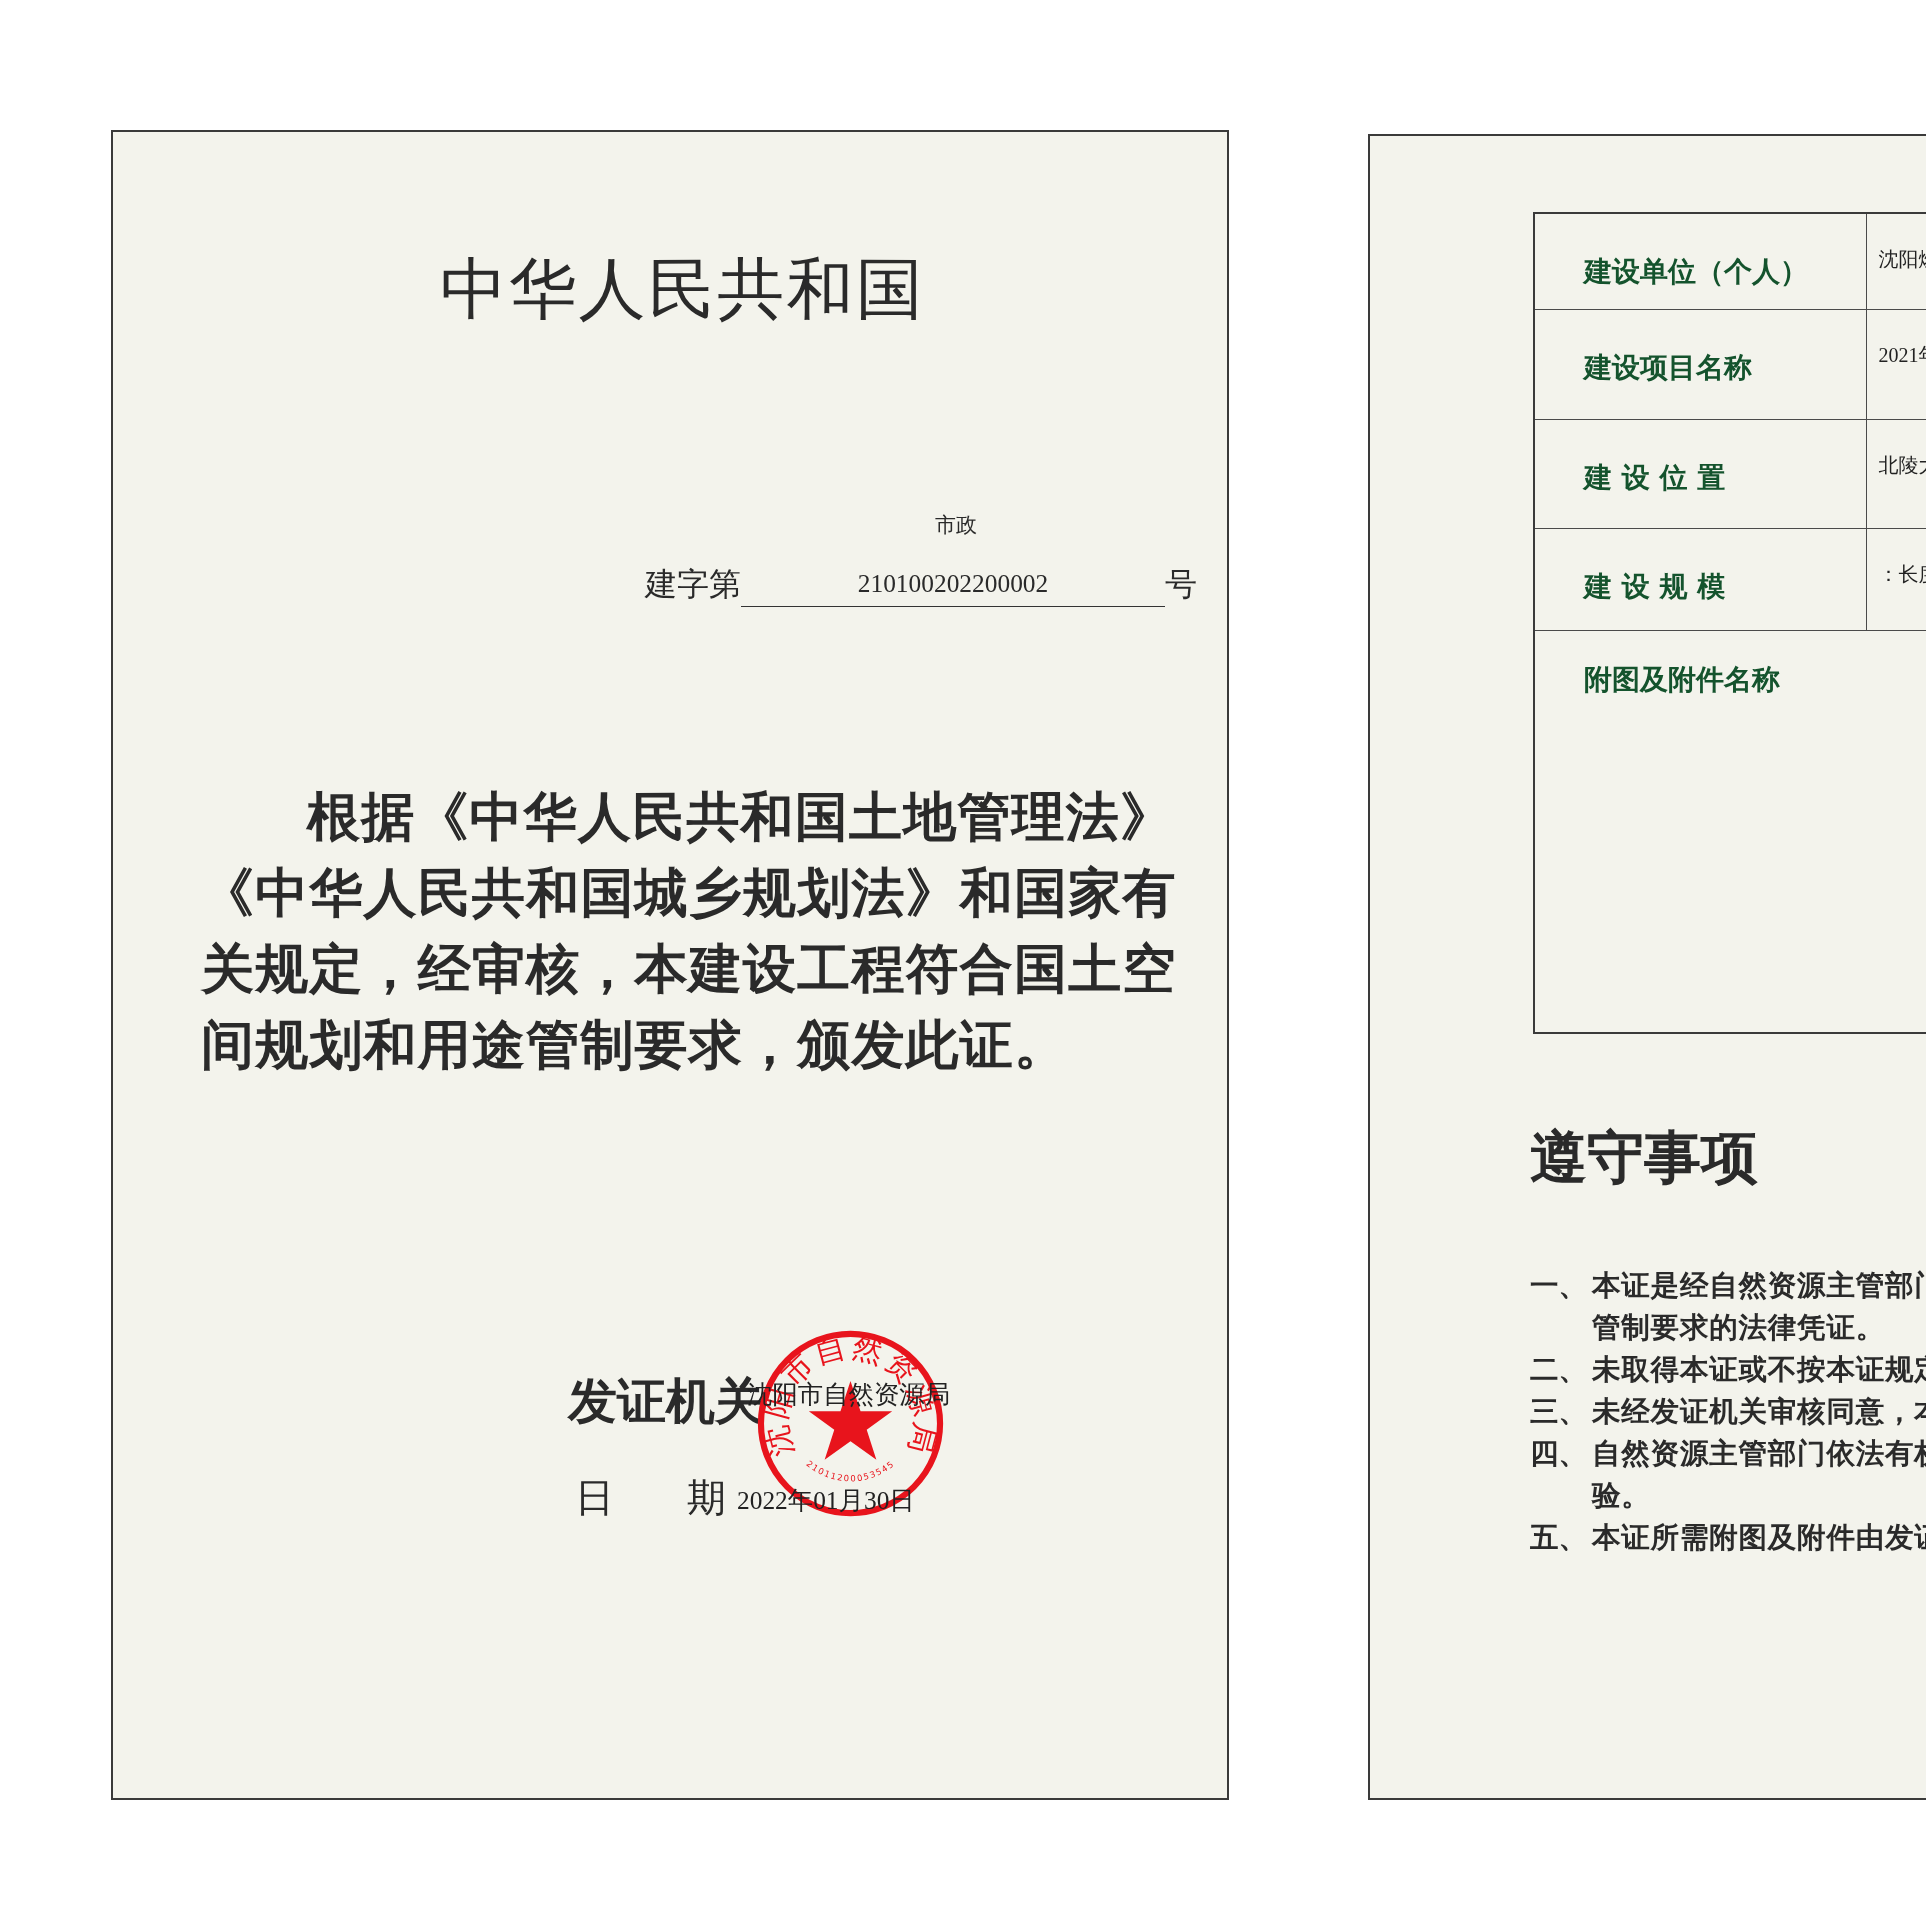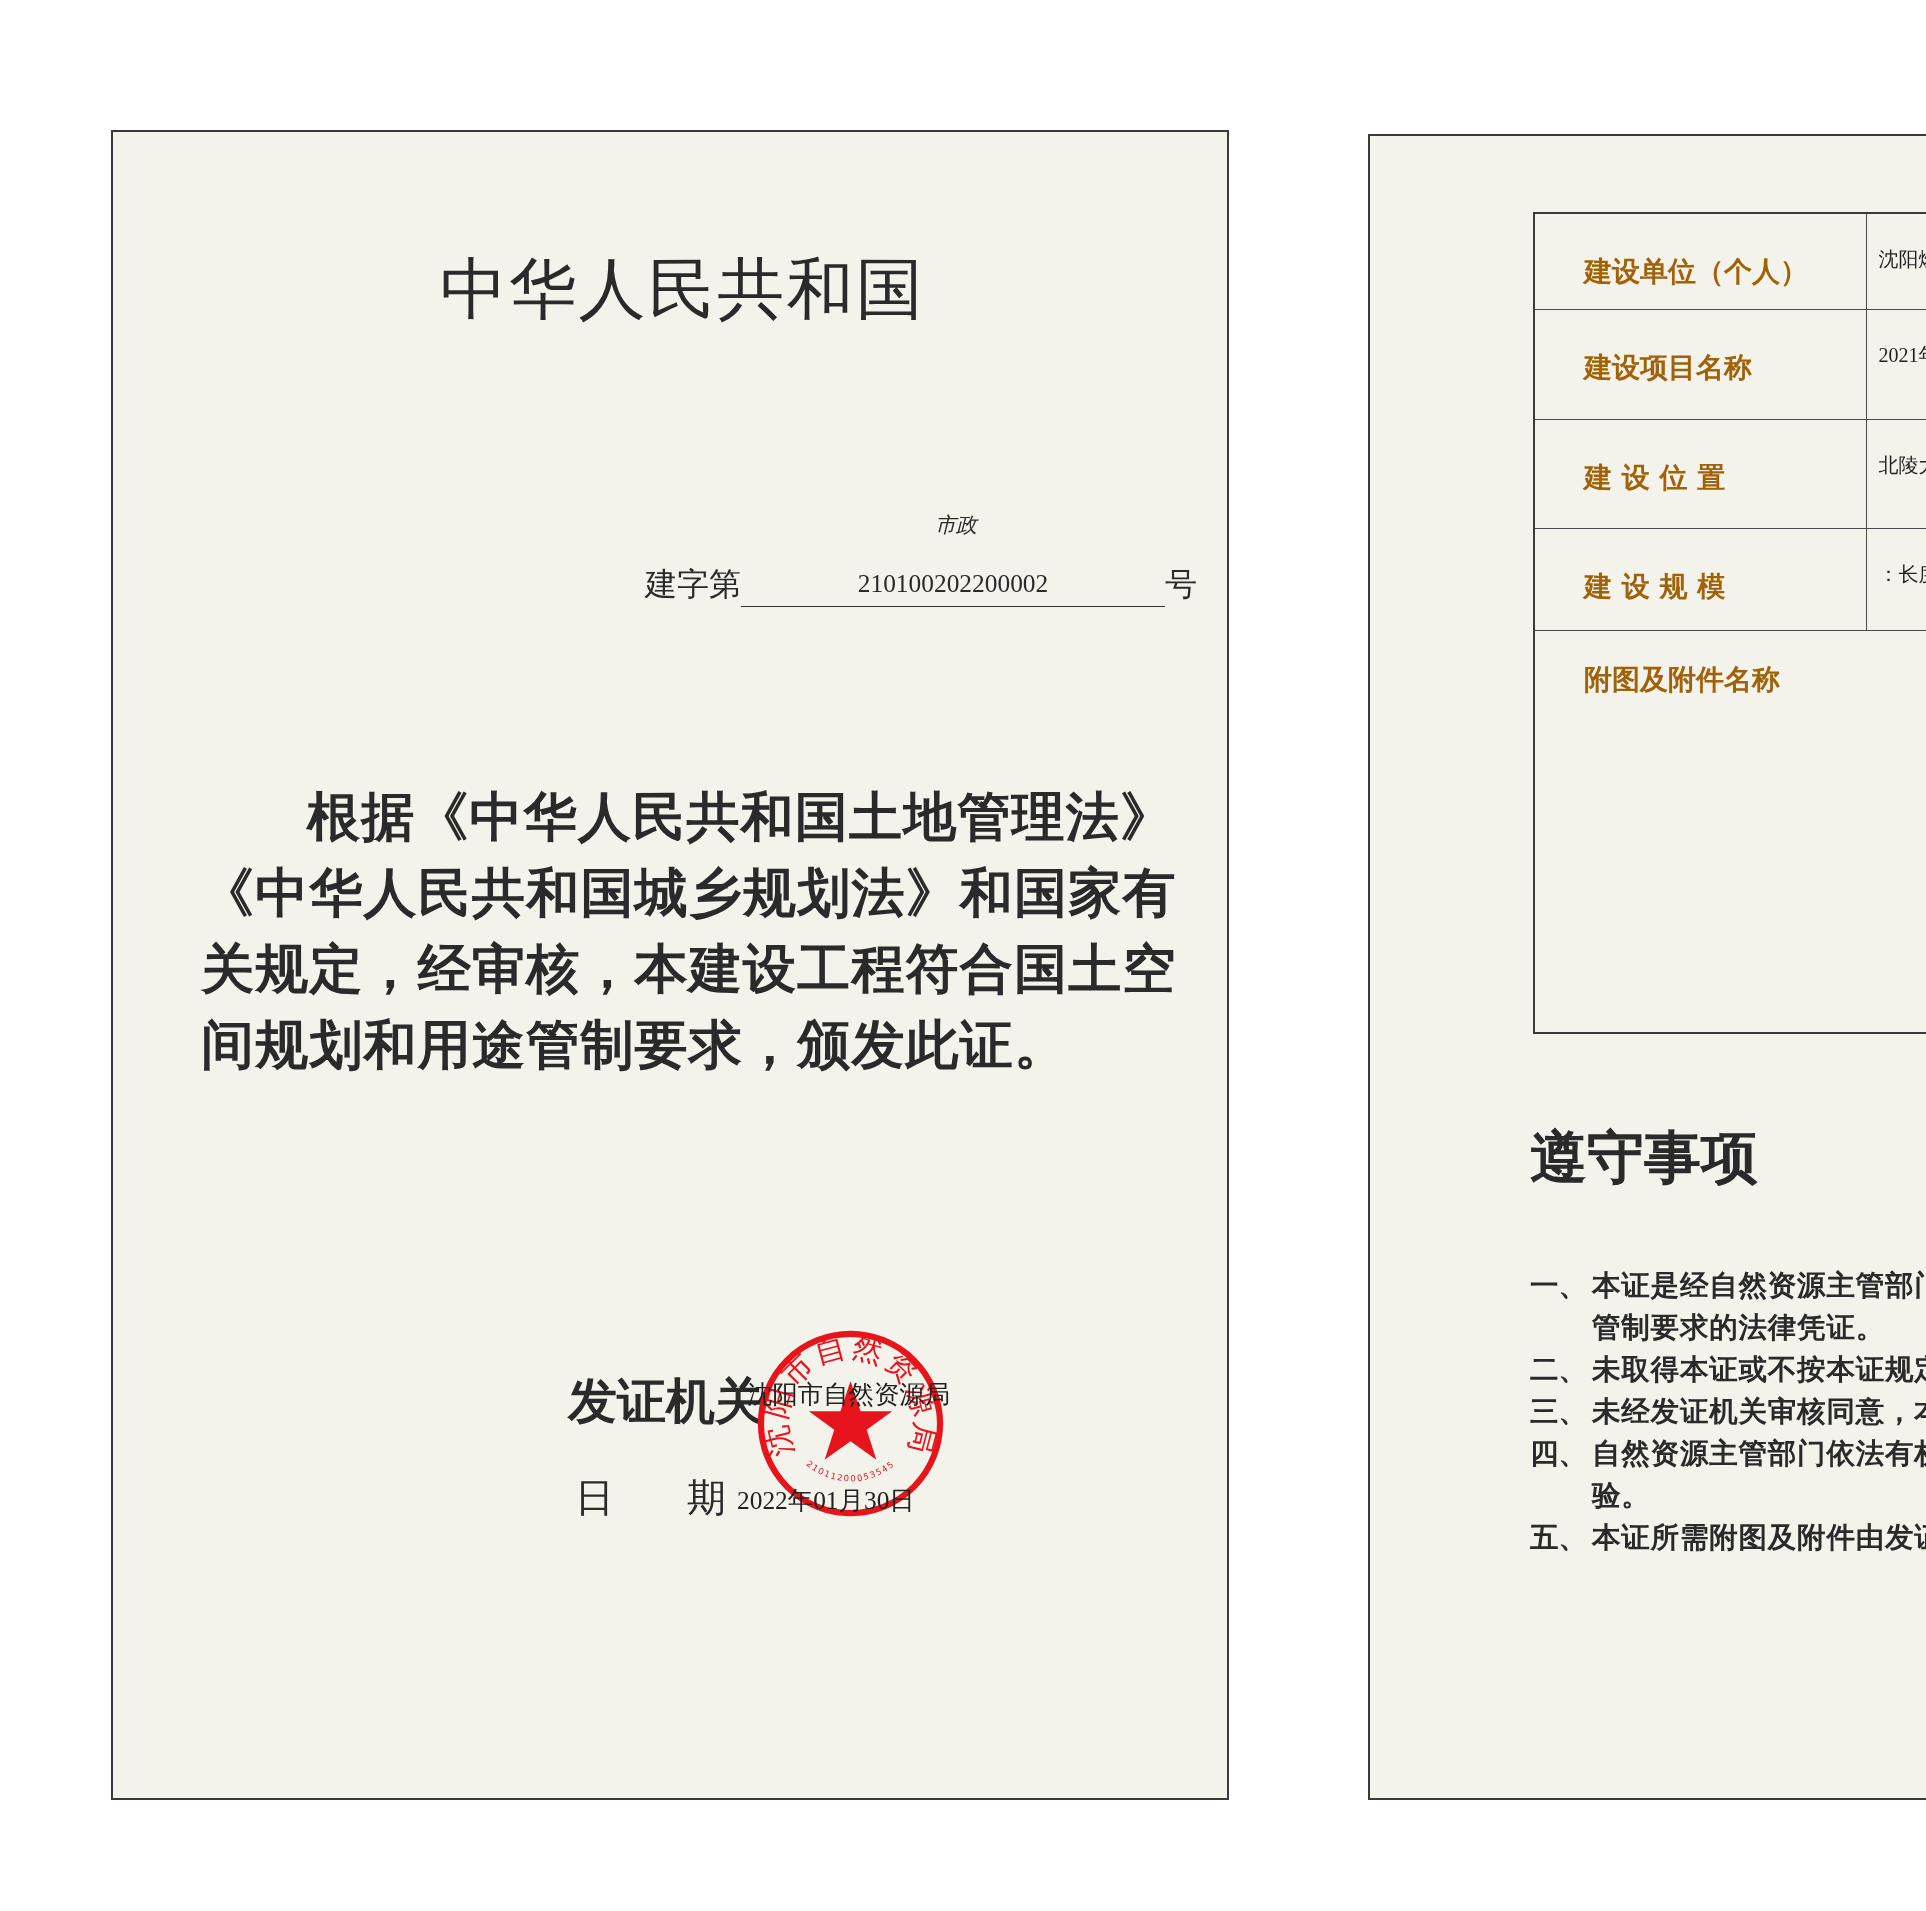--- a/index.html
+++ b/index.html
@@ -17,21 +17,21 @@
     padding-left: 12px;
   }
   #left-panel { left: 111px; top: 130px; width: 1118px; height: 1670px; }
   #right-panel { left: 1368px; top: 134px; width: 1231px; height: 1666px; }
 
   .abs { position: absolute; white-space: nowrap; }
 
   
   .country { left: 327px; top: 112px; font-family: "DejaVu Serif", "Liberation Serif", serif; font-size: 67px; color: #2a2a2a; letter-spacing: 2.3px; }
   .main-title { left: 166px; top: 266px; font-size: 94px; font-weight: bold; color: #262626; letter-spacing: 1.5px; }
-  .category { left: 822px; top: 379px; font-family: "DejaVu Serif", "Liberation Serif", serif; font-size: 21px; color: #2a2a2a; font-style: italic; }
+  .category { left: 822px; top: 379px; font-family: "DejaVu Serif", "Liberation Serif", serif; font-size: 21px; color: #2a2a2a; }
   .permit-line { left: 532px; top: 431px; font-size: 32px; color: #2a2a2a; }
   .permit-line .prefix, .permit-line .suffix { font-family: "DejaVu Serif", "Liberation Serif", serif; display: inline-block; vertical-align: bottom; }
   .permit-line .blank { display: inline-block; width: 424px; border-bottom: 1.5px solid #333; text-align: center; vertical-align: bottom; position: relative; height: 33px; }
   .permit-line .num { position: absolute; left: 0; right: 0; top: -3.9px; font-family: "Liberation Serif", "DejaVu Serif", serif; font-size: 25.4px; }
 
   .body-text {
     position: absolute; left: 58px; top: 647px; width: 1021px;
     font-size: 53px; font-weight: bold; line-height: 76px; color: #2a2a2a;
     text-indent: 106px; letter-spacing: 1.2px; margin-left: 30px;
   }
@@ -44,21 +44,21 @@
 
   .seal { position: absolute; left: 641px; top: 1195px; width: 193px; height: 193px; z-index: 2; }
 
   .info-table {
     position: absolute; left: 163px; top: 76px; width: 998px;
     border-collapse: collapse;
     border: 2.3px solid #3a3a3a;
   }
   .info-table td { border: 1.5px solid #4a4a4a; vertical-align: top; padding: 0; }
   .info-table td.label { width: 331px; }
-  .info-table .lbl { display: block; padding: 39px 0 0 49px; font-size: 28px; font-weight: bold; color: #a16207; }
+  .info-table .lbl { display: block; padding: 39px 0 0 49px; font-size: 28px; font-weight: bold; color: #14532d; }
   .info-table .val { display: block; padding: 32px 0 0 11.6px; font-family: "Liberation Serif", "DejaVu Serif", serif; font-size: 20px; color: #222; }
   .row-1 { height: 96px; }
   .row-2 { height: 110px; }
   .row-3 { height: 109px; }
   .row-4 { height: 102px; }
   .row-5 { height: 403px; }
   .row-5 .lbl { padding-top: 30px; }
 
   .notes-title { left: 160px; top: 984px; font-size: 57px; font-weight: bold; color: #2a2a2a; }
   .notes {

